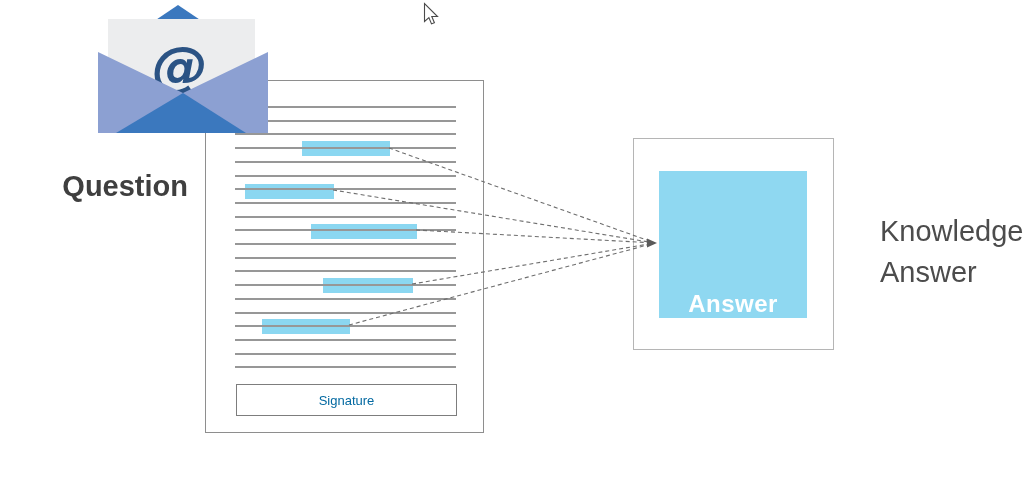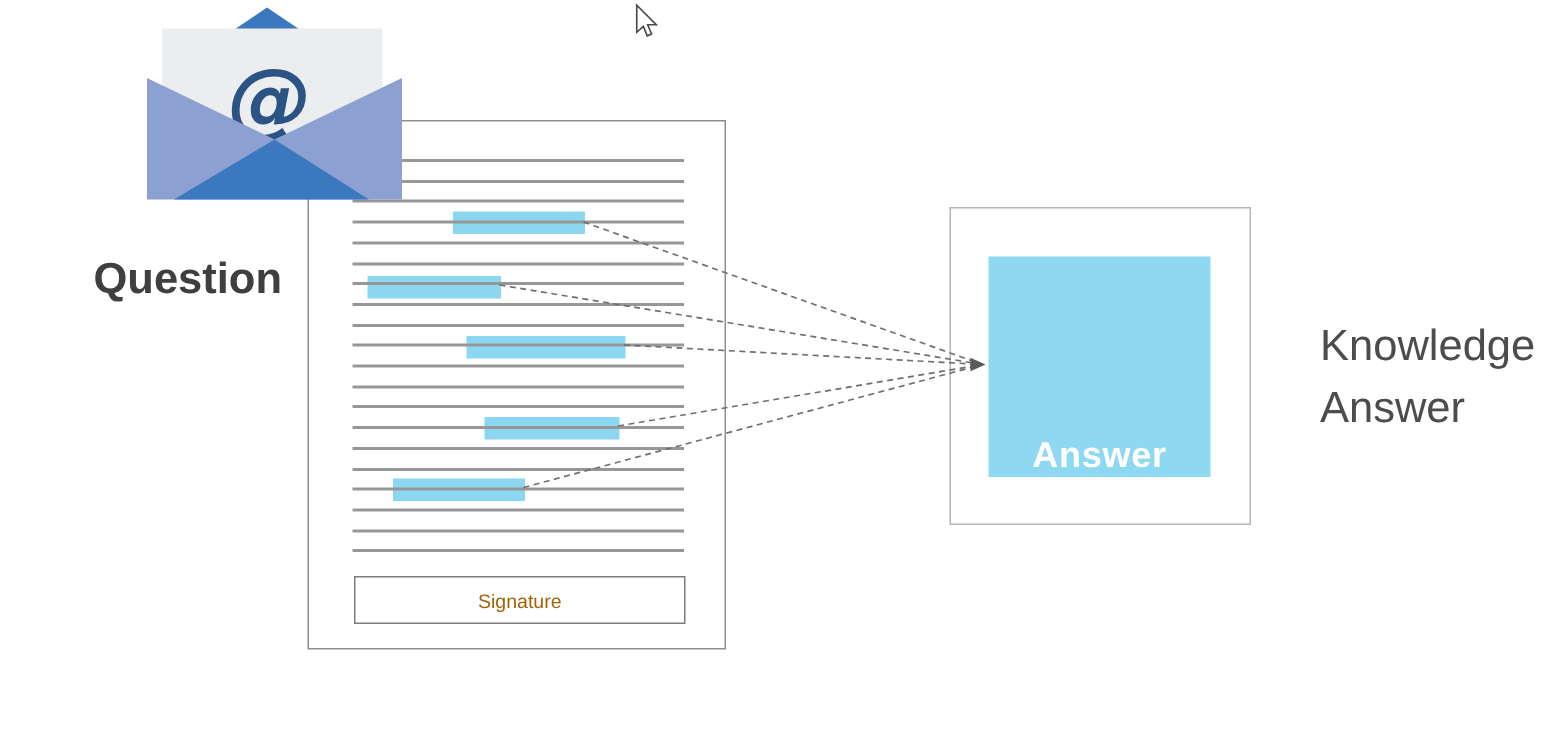--- a/index.html
+++ b/index.html
@@ -39,21 +39,21 @@
   .document{
     position:absolute;left:205px;top:80px;width:277px;height:351px;
     border:1px solid var(--border-doc);background:#fff;z-index:1;
   }
   .tline{position:absolute;left:29px;width:221px;height:2px;
     background:var(--line-gray);z-index:2;}
   .hl{position:absolute;background:var(--hl);z-index:1;}
   .sig-box{
     position:absolute;left:30px;top:303px;width:219px;height:30px;
     border:1px solid var(--border-sig);display:flex;align-items:center;
-    justify-content:center;font-size:13px;color:#a16207;z-index:3;background:#fff;
+    justify-content:center;font-size:13px;color:#0369a1;z-index:3;background:#fff;
   }
   
   .kbox{
     position:absolute;left:633px;top:138px;width:199px;height:210px;
     border:1px solid var(--border-kbox);background:#fff;z-index:1;
   }
   .answer{
     position:absolute;left:659px;top:171px;width:148px;height:147px;
     background:var(--answer);display:flex;align-items:flex-end;justify-content:center;
     color:#ffffff;font-weight:700;font-size:24px;letter-spacing:.5px;z-index:2;

